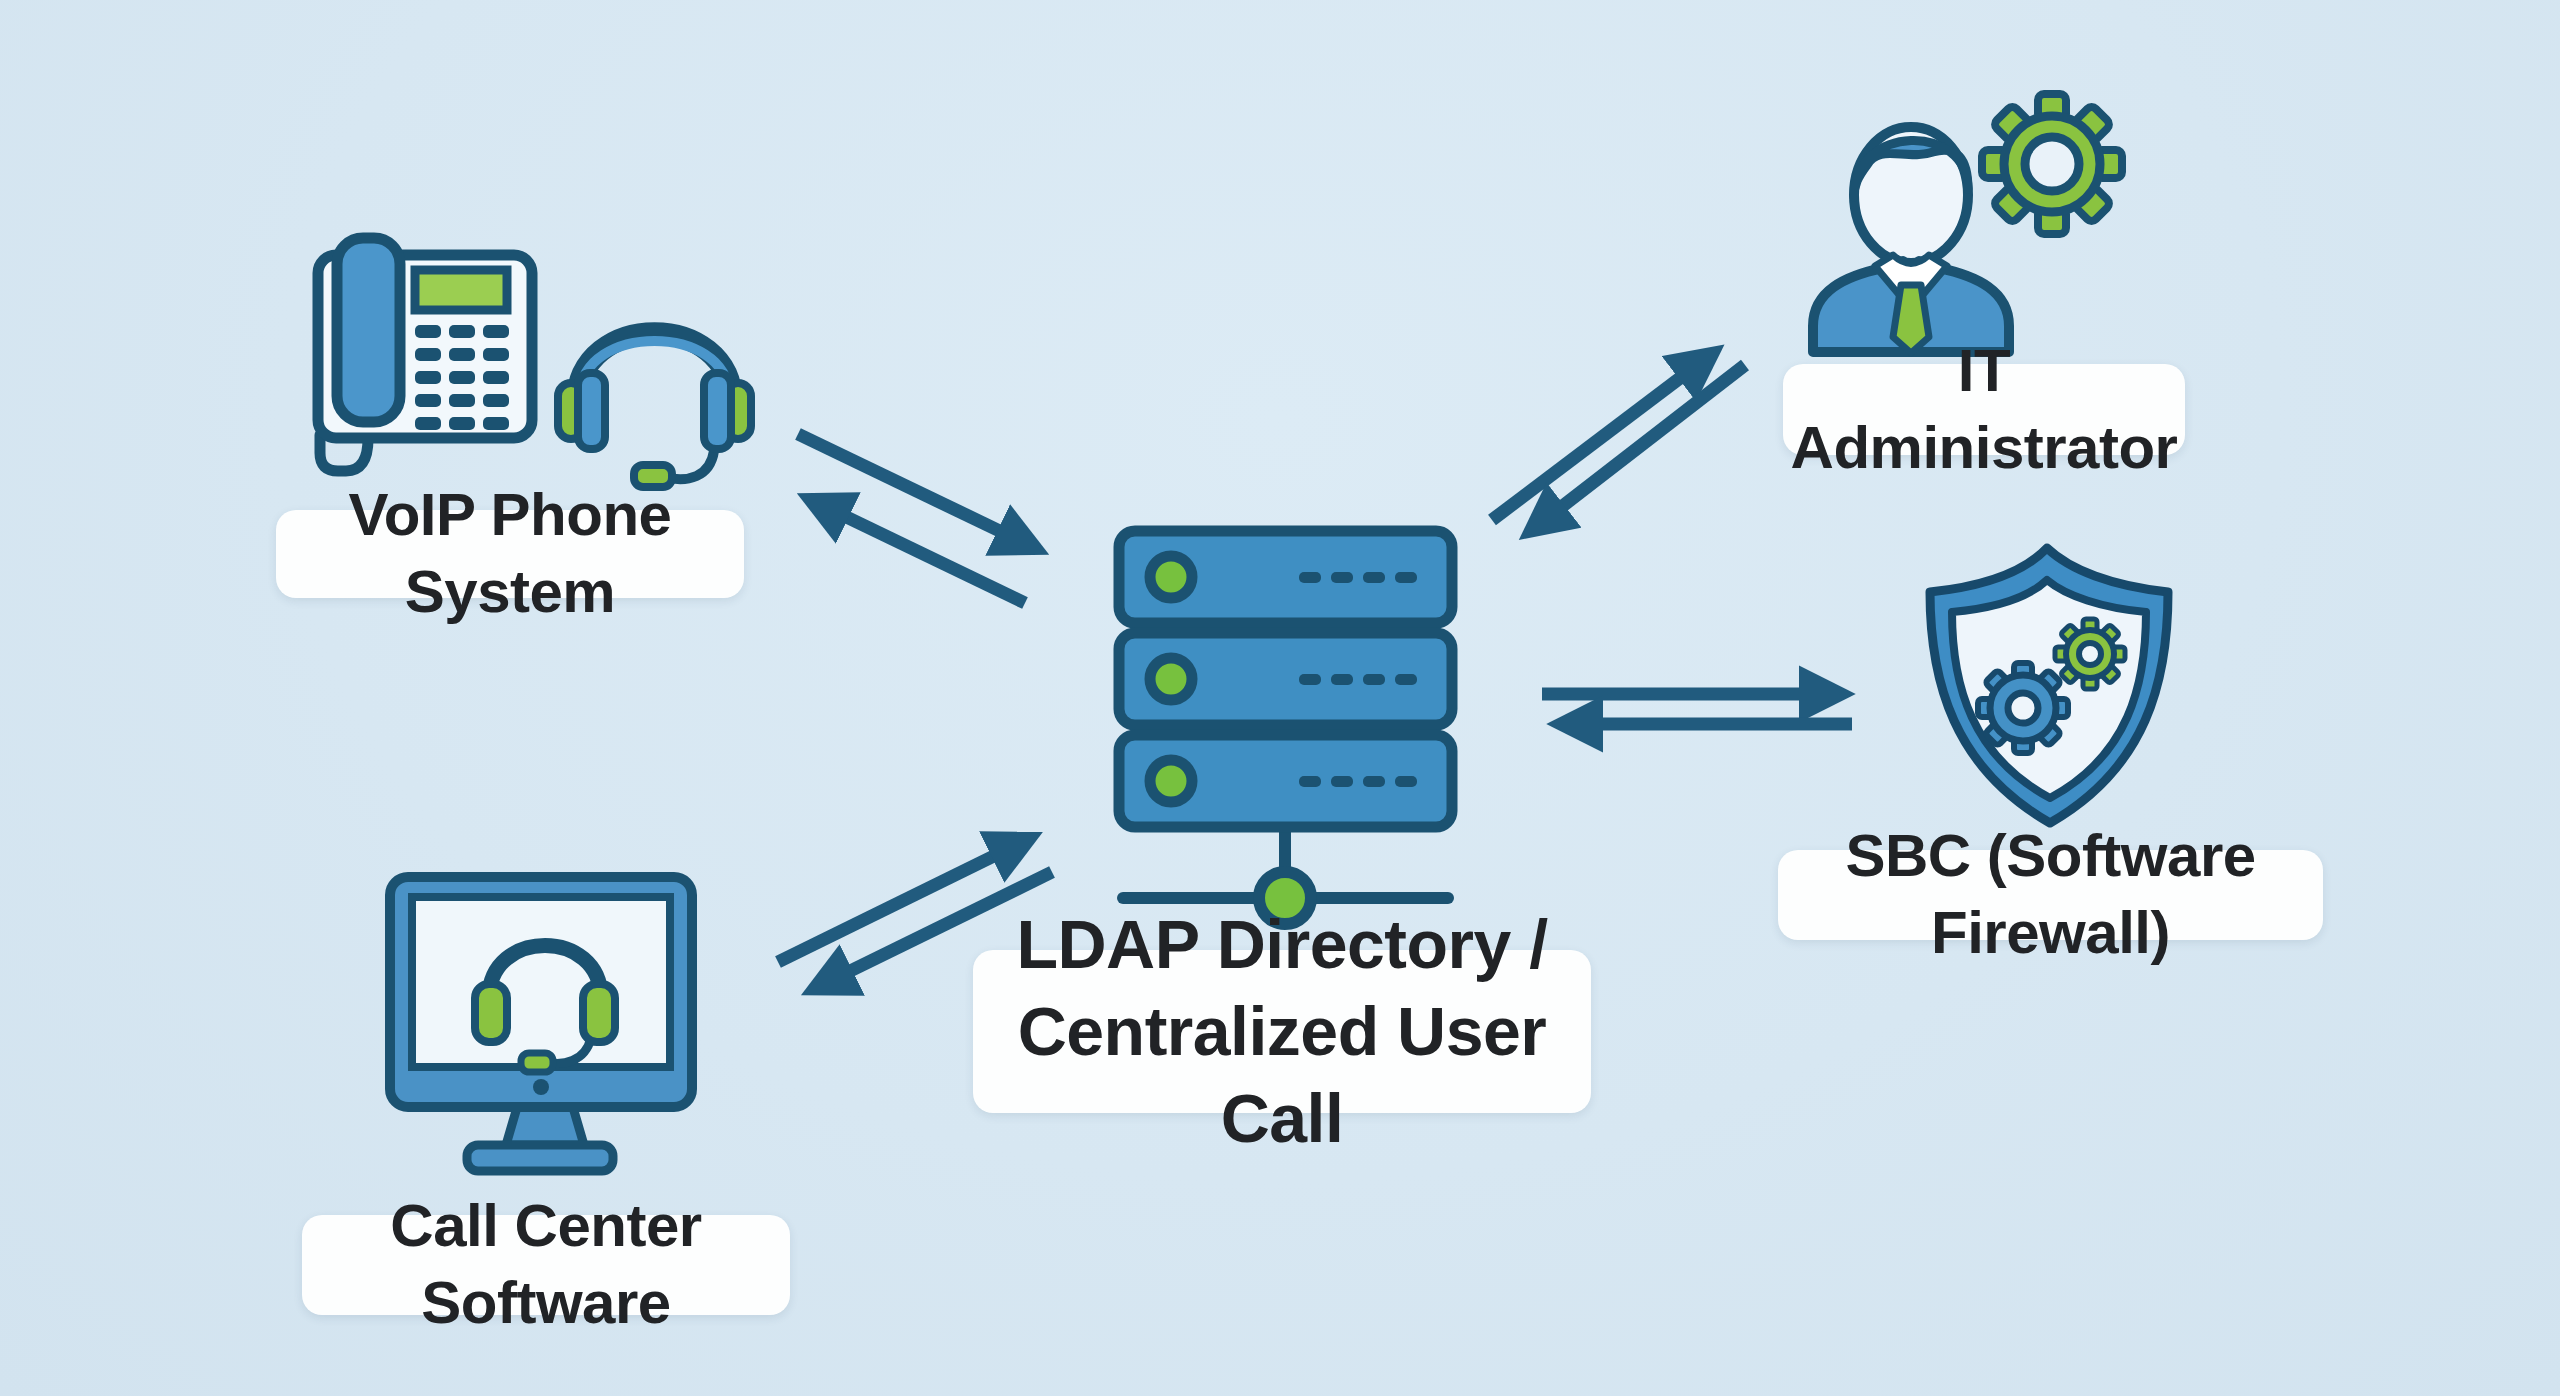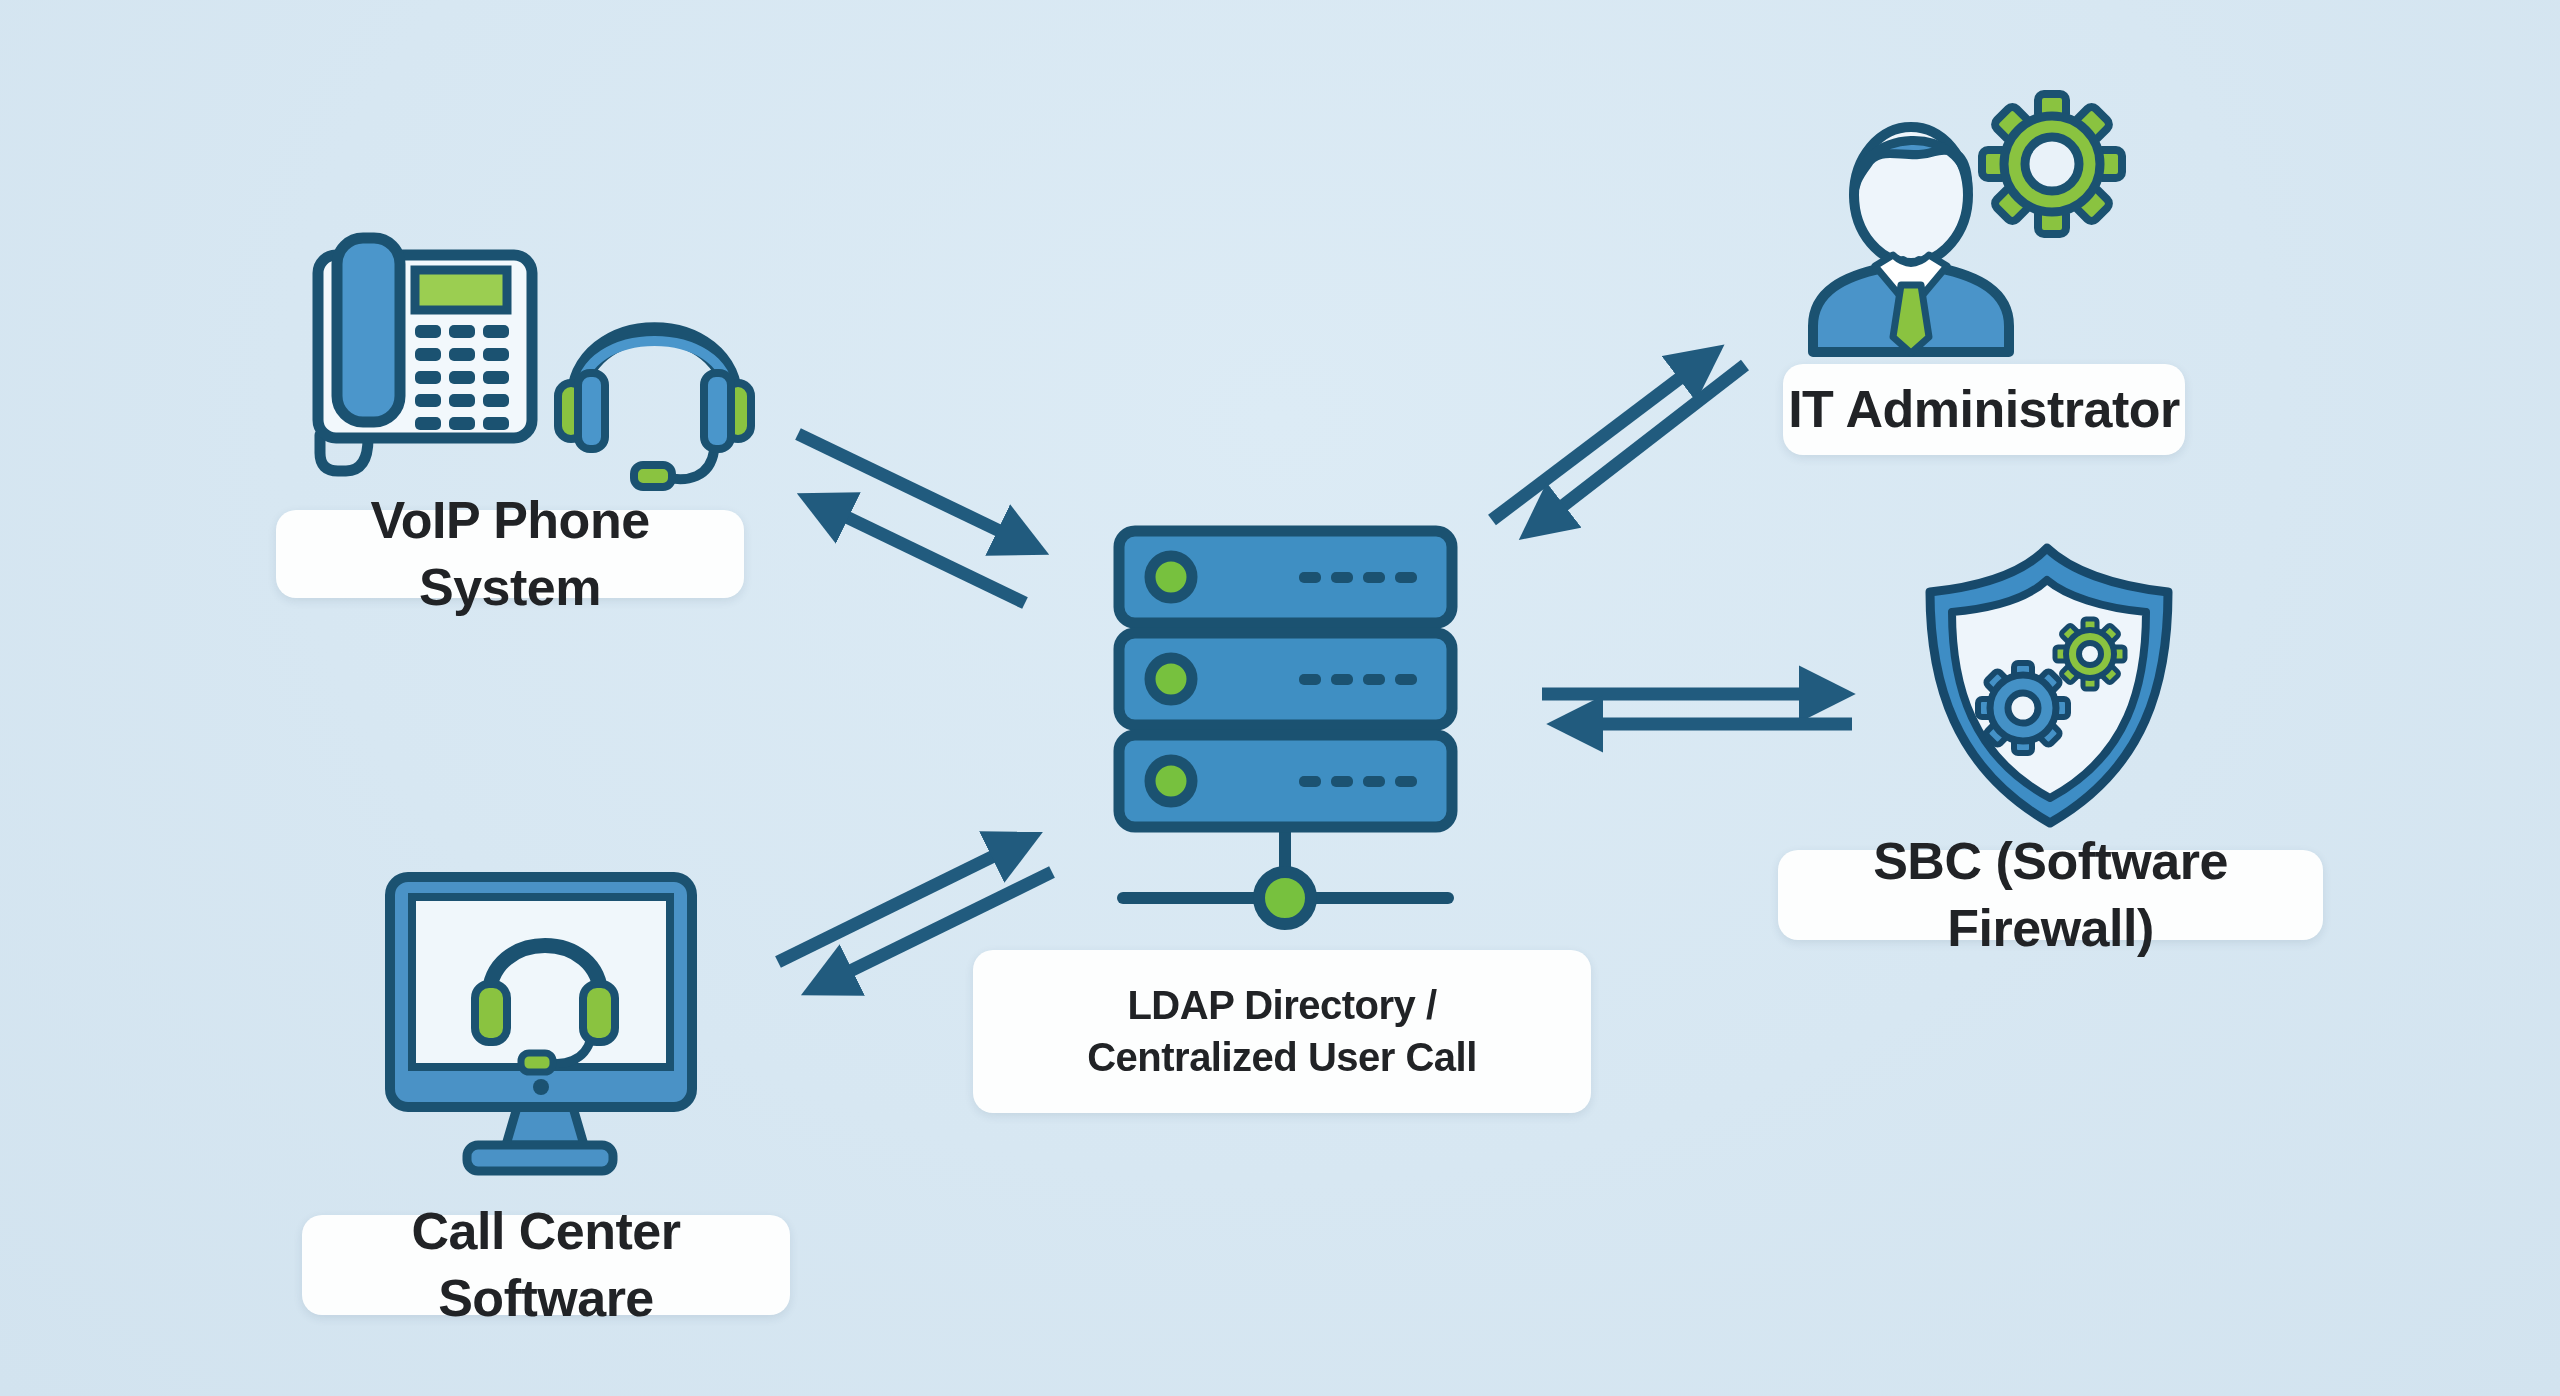--- a/index.html
+++ b/index.html
@@ -9,22 +9,22 @@
     font-family:"Liberation Sans", sans-serif;
   }
   .abs{position:absolute;}
   .label-box{
     position:absolute;display:flex;align-items:center;justify-content:center;
     background:#fdfefe;border-radius:20px;color:#212326;font-weight:700;
     letter-spacing:-0.5px;text-align:center;
     box-shadow:0 3px 10px rgba(27,62,92,0.10);
   }
   .label-box .ln{display:block;line-height:1.28;}
-  .f48{font-size:52px;}
-  .f52{font-size:40px;}
+  .f48{font-size:60px;justify-content:flex-end;}
+  .f52{font-size:68px;}
   svg{display:block;overflow:visible;}
 </style>
 </head>
 <body>
 
 <div class="stage">
 
   <svg class="abs" style="left:0;top:0" width="2560" height="1396" viewBox="0 0 2560 1396">
     <defs>
       <marker id="ah" viewBox="0 0 10 10" refX="2" refY="5" markerWidth="4.4" markerHeight="4.4" orient="auto" markerUnits="strokeWidth">

